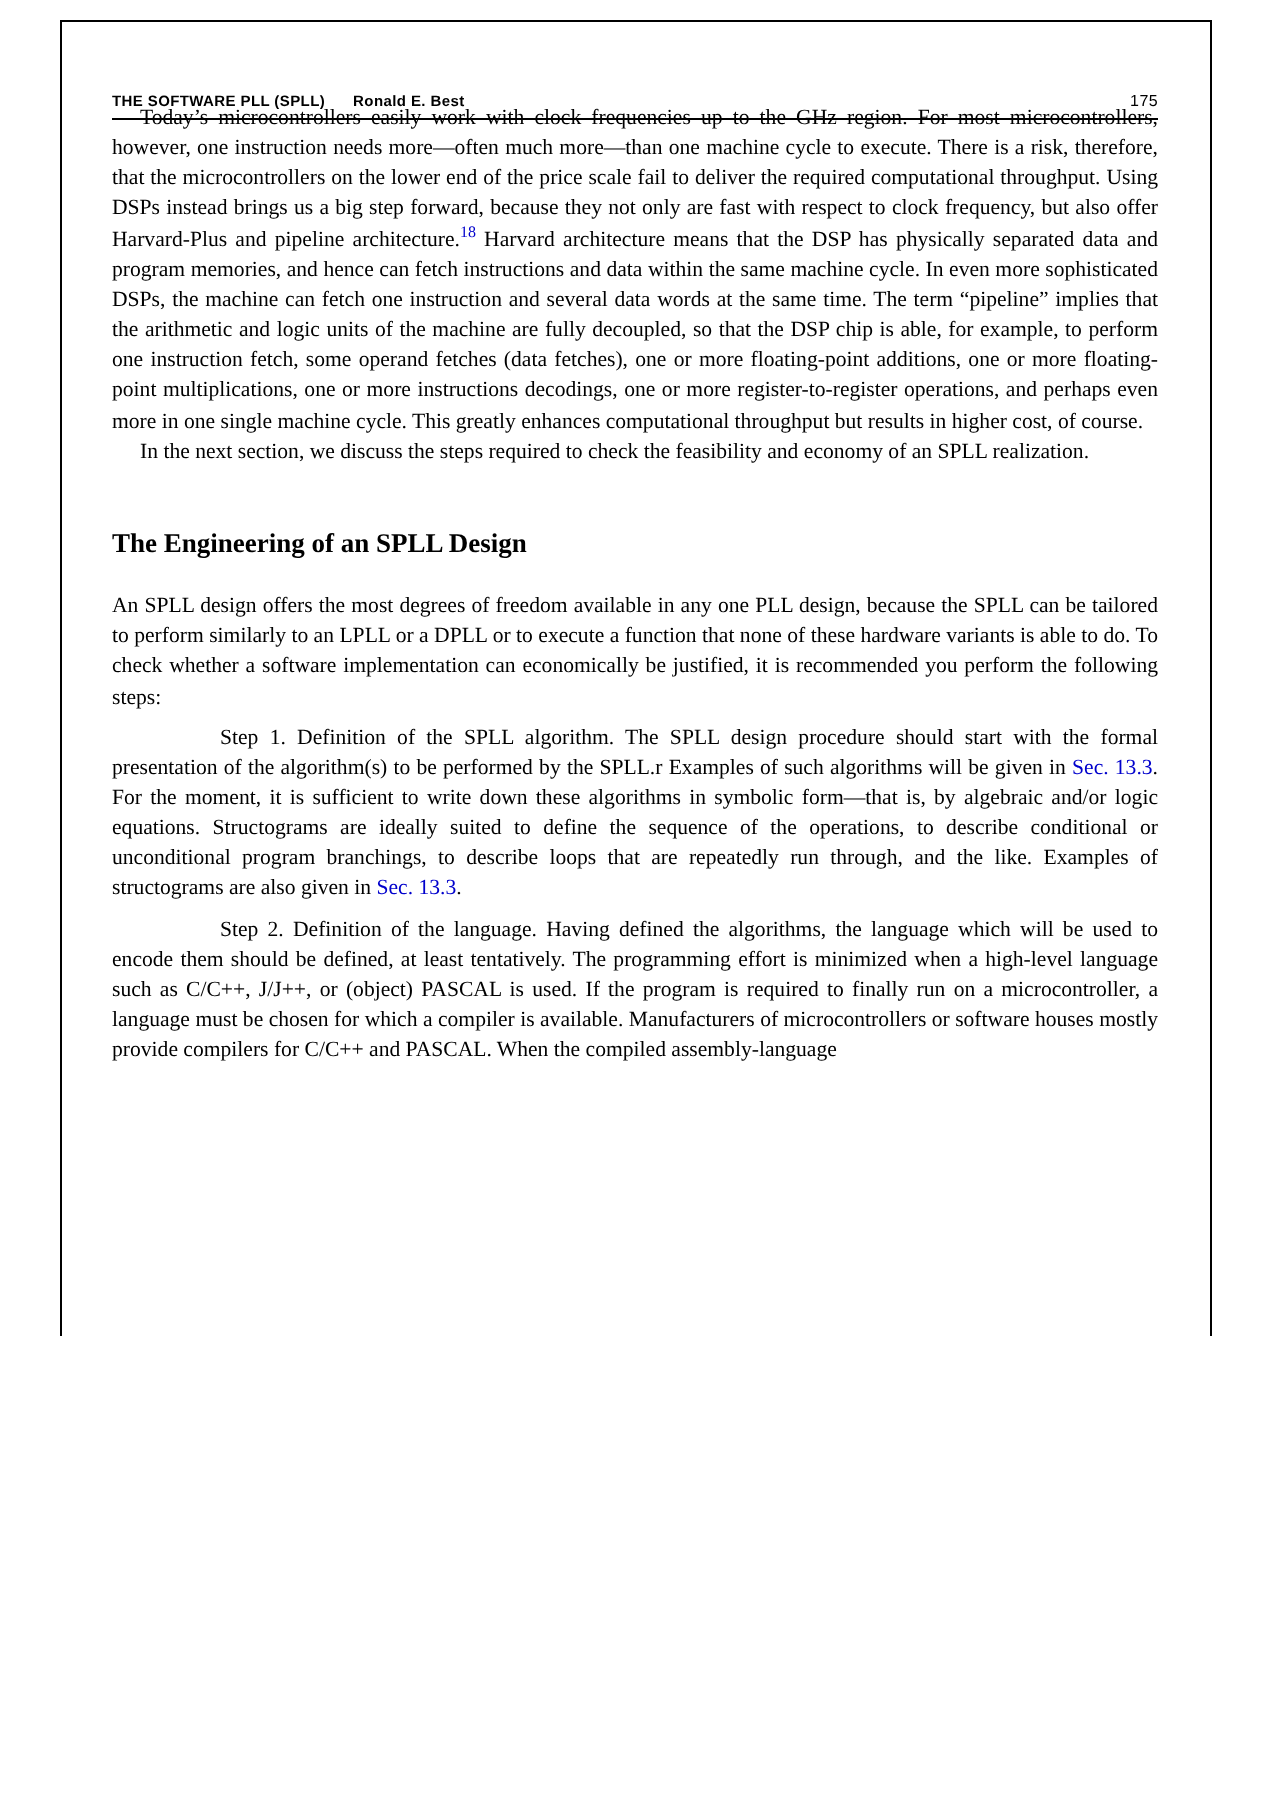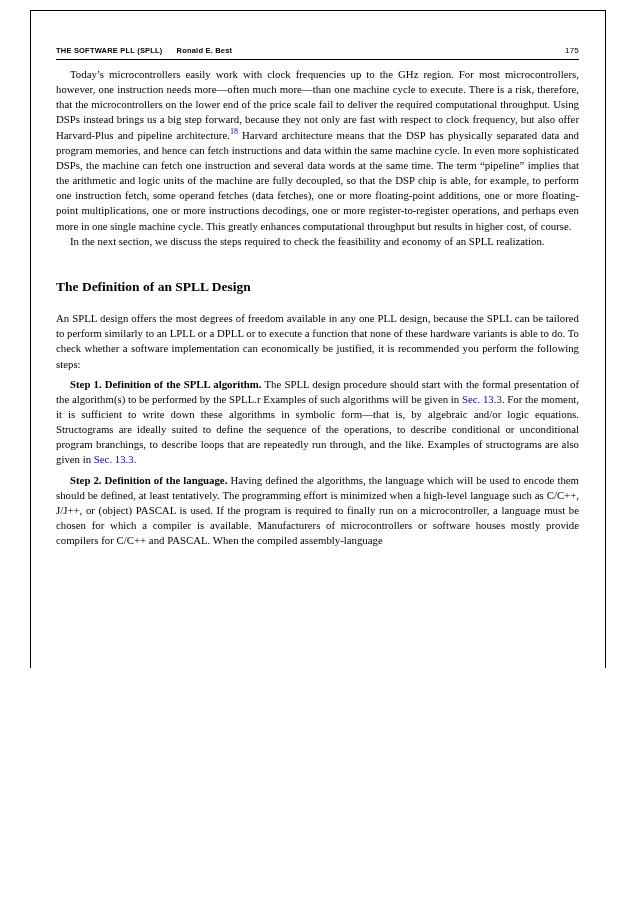--- a/index.html
+++ b/index.html
@@ -52,21 +52,21 @@
     right: 57px;
     top: 59px;
     border: none;
     border-top: 1px solid #000000;
     margin: 0;
   }
   .body-text {
     position: absolute;
     left: 56px;
     right: 57px;
-    top: 67px;
+    top: 52px;
     font-size: 10.8px;
     line-height: 15.15px;
     text-align: justify;
   }
   .body-text p.para {
     margin: 0;
   }
   .body-text p.indent {
     text-indent: 14px;
   }
@@ -74,21 +74,22 @@
     margin-top: 5px;
   }
   .section-heading {
     font-size: 13.5px;
     font-weight: bold;
     text-align: left;
     margin: 30px 0 17px 0;
     text-indent: 0;
   }
   .run-in-bold {
-    font-weight: bold;
+    font-weight: normal;
+    margin-left: 40px;
   }
   .doc-link {
     color: var(--link-color, #0000cc);
     cursor: pointer;
   }
   .doc-link.sup {
     vertical-align: super;
     font-size: 8px;
     line-height: 0;
     text-decoration: none;
@@ -123,21 +124,21 @@
       <span>THE SOFTWARE PLL (SPLL)</span><span class="author">Ronald E. Best</span>
     </span>
     <span class="page-number">175</span>
   </div>
 
   <hr class="header-rule">
 
   <div class="body-text" id="body-blocks">
       <p class="para indent"><span>Today’s microcontrollers easily work with clock frequencies up to the GHz region. For most microcontrollers, however, one instruction needs more—often much more—than one machine cycle to execute. There is a risk, therefore, that the microcontrollers on the lower end of the price scale fail to deliver the required computational throughput. Using DSPs instead brings us a big step forward, because they not only are fast with respect to clock frequency, but also offer Harvard-Plus and pipeline architecture.</span><span class="doc-link sup">18</span><span> Harvard architecture means that the DSP has physically separated data and program memories, and hence can fetch instructions and data within the same machine cycle. In even more sophisticated DSPs, the machine can fetch one instruction and several data words at the same time. The term “pipeline” implies that the arithmetic and logic units of the machine are fully decoupled, so that the DSP chip is able, for example, to perform one instruction fetch, some operand fetches (data fetches), one or more floating-point additions, one or more floating-point multiplications, one or more instructions decodings, one or more register-to-register operations, and perhaps even more in one single machine cycle. This greatly enhances computational throughput but results in higher cost, of course.</span></p>
       <p class="para indent"><span>In the next section, we discuss the steps required to check the feasibility and economy of an SPLL realization.</span></p>
-      <h2 class="section-heading">The Definition of an SPLL Design</h2>
+      <h2 class="section-heading">The Engineering of an SPLL Design</h2>
       <p class="para"><span>An SPLL design offers the most degrees of freedom available in any one PLL design, because the SPLL can be tailored to perform similarly to an LPLL or a DPLL or to execute a function that none of these hardware variants is able to do. To check whether a software implementation can economically be justified, it is recommended you perform the following steps:</span></p>
       <p class="para indent space-before"><span class="run-in-bold">Step 1. Definition of the SPLL algorithm.</span><span> The SPLL design procedure should start with the formal presentation of the algorithm(s) to be performed by the SPLL.r Examples of such algorithms will be given in </span><span class="doc-link">Sec. 13.3</span><span>. For the moment, it is sufficient to write down these algorithms in symbolic form—that is, by algebraic and/or logic equations. Structograms are ideally suited to define the sequence of the operations, to describe conditional or unconditional program branchings, to describe loops that are repeatedly run through, and the like. Examples of structograms are also given in </span><span class="doc-link">Sec. 13.3</span><span>.</span></p>
       <p class="para indent space-before"><span class="run-in-bold">Step 2. Definition of the language.</span><span> Having defined the algorithms, the language which will be used to encode them should be defined, at least tentatively. The programming effort is minimized when a high-level language such as C/C++, J/J++, or (object) PASCAL is used. If the program is required to finally run on a microcontroller, a language must be chosen for which a compiler is available. Manufacturers of microcontrollers or software houses mostly provide compilers for C/C++ and PASCAL. When the compiled assembly-language</span></p>
     </div>
 
   <div class="page-footer">
     <hr class="footer-rule">
     <div class="footer-lines" id="footer-lines">
         <div>Printed from Digital Engineering Library @ McGraw-Hill (www.Digitalengineeringlibrary.com).</div>
         <div>Copyright ©2004 The McGraw-Hill Companies. All rights reserved.</div>

